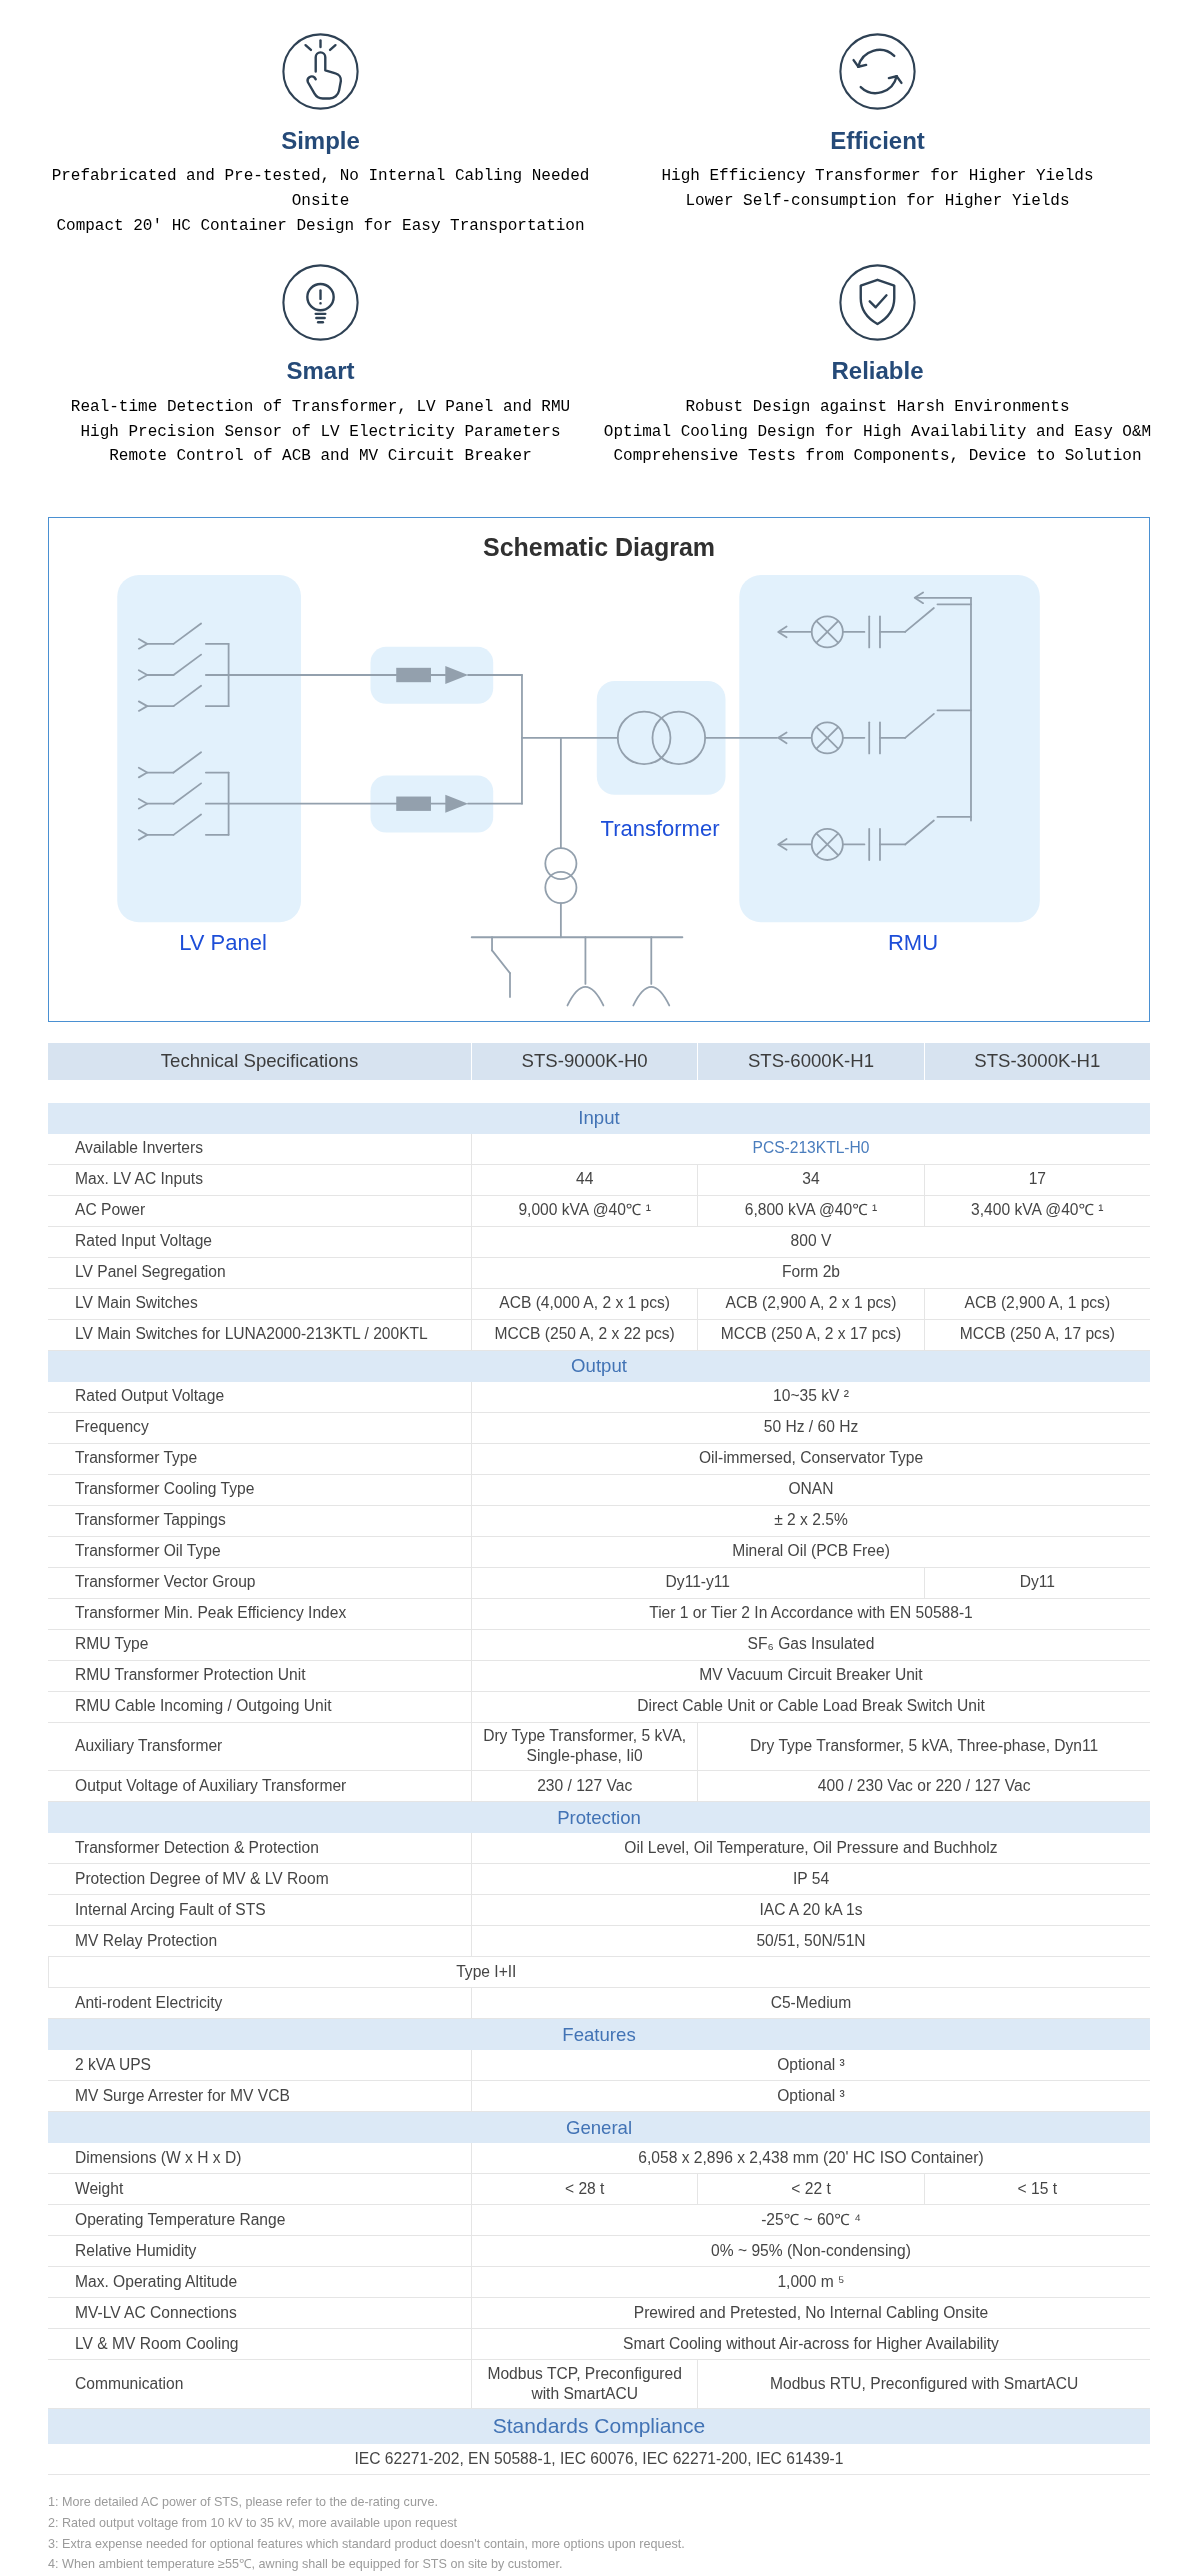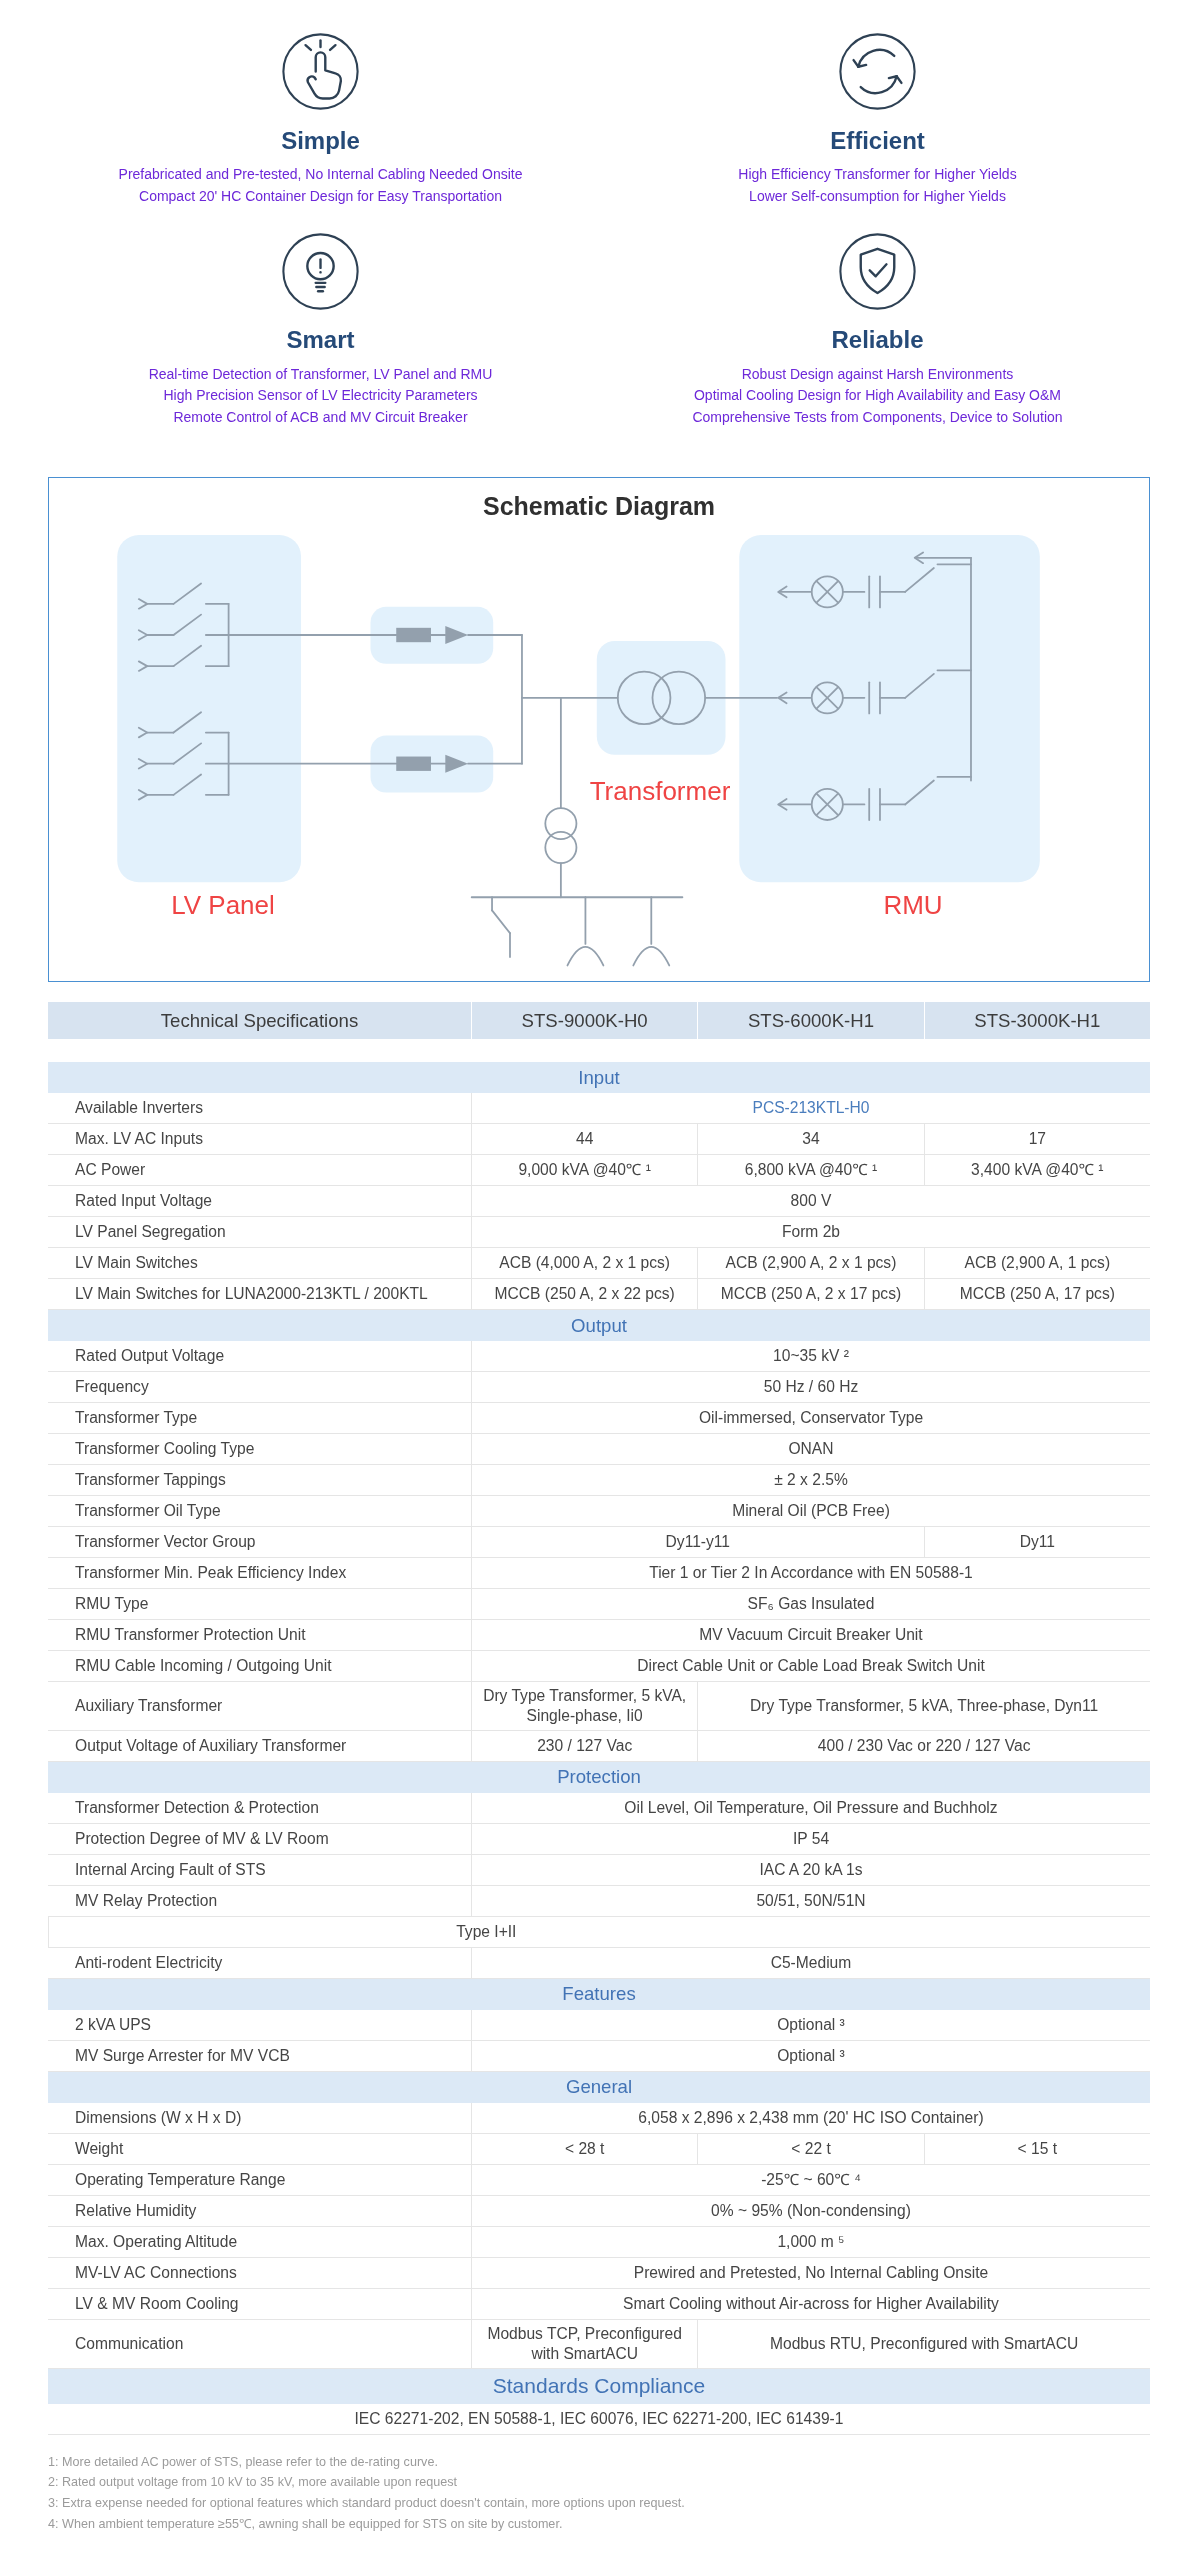--- a/index.html
+++ b/index.html
@@ -7,30 +7,30 @@
   body { width: 1198px; font-family: "Liberation Sans", sans-serif; color: #454545; }
 
   
   .usp { display: grid; grid-template-columns: 1fr 1fr; row-gap: 24px; padding: 32px 42px 0; }
   .feature { text-align: center; }
   .icon-wrap { display: flex; justify-content: center; }
   .ring { fill: none; stroke: #2e4154; stroke-width: 3.5; }
   .glyph { fill: none; stroke: #2e4154; stroke-width: 4; stroke-linecap: round; stroke-linejoin: round; }
   .feature h3 { margin: 15.6px 0 0; font-size: 24px; font-weight: 700; color: #254a78; }
   .feature .lines { margin-top: 9.6px; }
-  .feature p { margin: 0; font-size: 14px; line-height: 1.55; color: #6d28d9; }
+  .feature p { margin: 0; font-size: 16px; line-height: 1.55; color: #000000; font-family: Liberation Mono, monospace; }
   .feature p:empty { display: none; }
 
   
   .schematic { margin: 48px 48px 0; }
   .schem-box { position: relative; border: 1.8px solid #4a90d2; height: 505px; background: #fff; }
   .schem-title { position: absolute; top: 14.4px; left: 0; width: 100%; text-align: center;
                  font-size: 25px; font-weight: 700; color: #303030; margin: 0; z-index: 2; }
   .schem-box svg.diagram { position: absolute; left: 0; top: 0; width: 1098px; height: 502px; }
-  .schem-label { position: absolute; font-size: 26px; color: #ef4444; transform: translateX(-50%); white-space: nowrap; z-index: 2; }
+  .schem-label { position: absolute; font-size: 22px; color: #1d4ed8; transform: translateX(-50%); white-space: nowrap; z-index: 2; }
   #lbl-lvpanel { left: 174px; top: 412px; }
   #lbl-transformer { left: 611px; top: 298px; }
   #lbl-rmu { left: 864px; top: 412px; }
   .wire { stroke: #93a0ad; stroke-width: 3; fill: none; stroke-linecap: round; stroke-linejoin: round; }
   .wfill { fill: #93a0ad; stroke: none; }
   .blue-zone { fill: #e2f1fc; stroke: none; }
 
   
   .specs { margin: 20.4px 48px 0; }
   .spec-header { display: grid; grid-template-columns: 423px 1fr 1fr 1fr; background: #d7e3f0; margin-bottom: 23px; }

